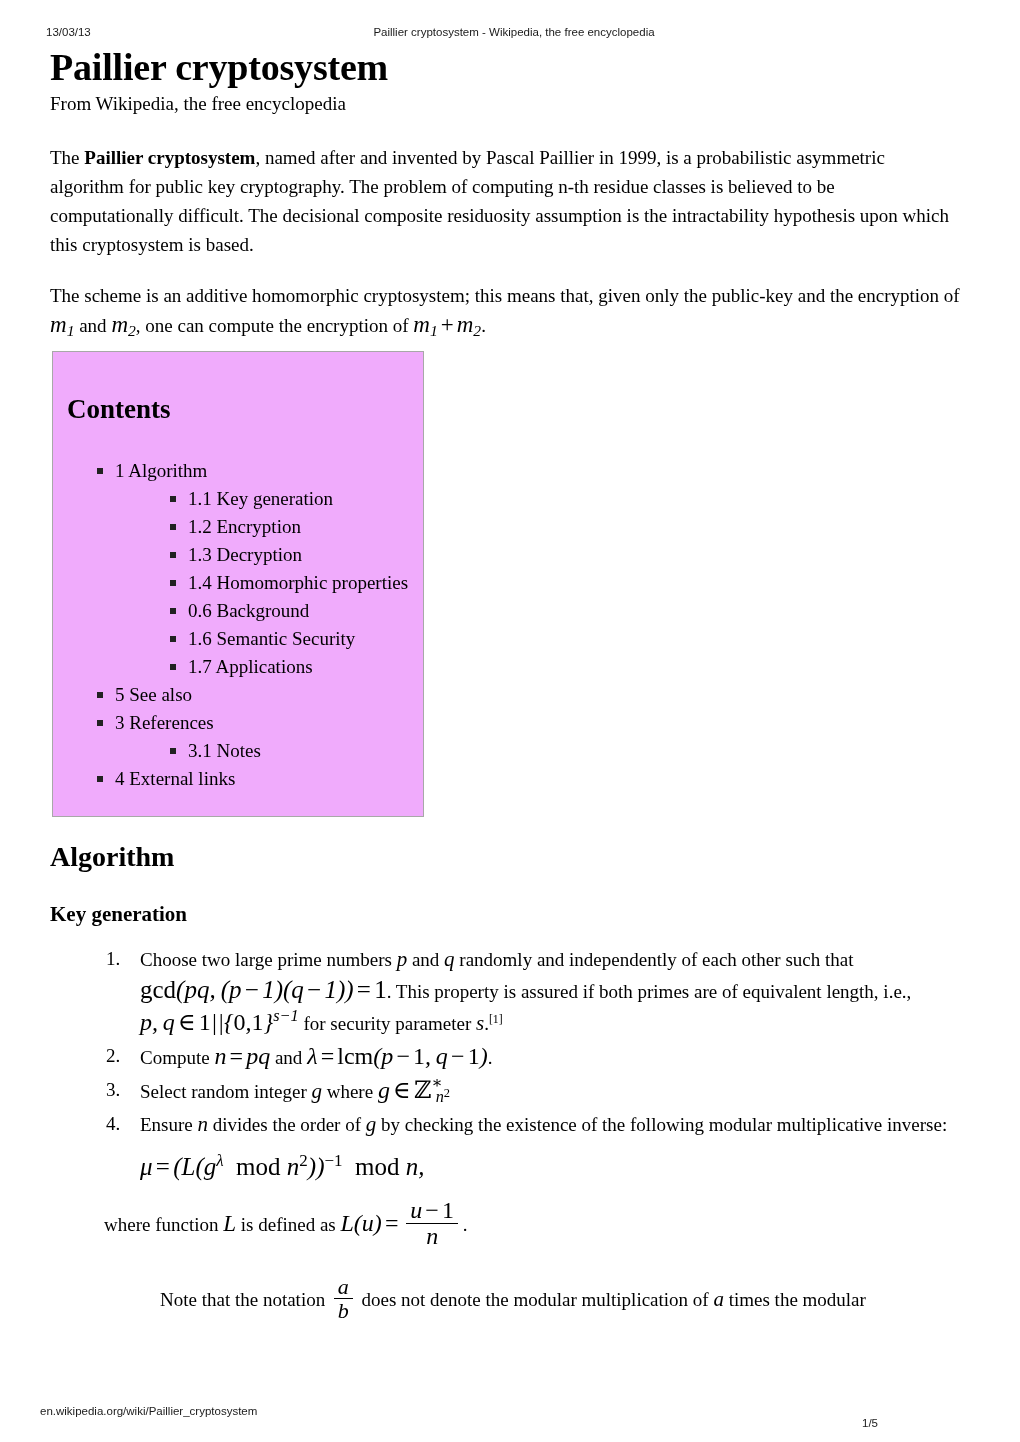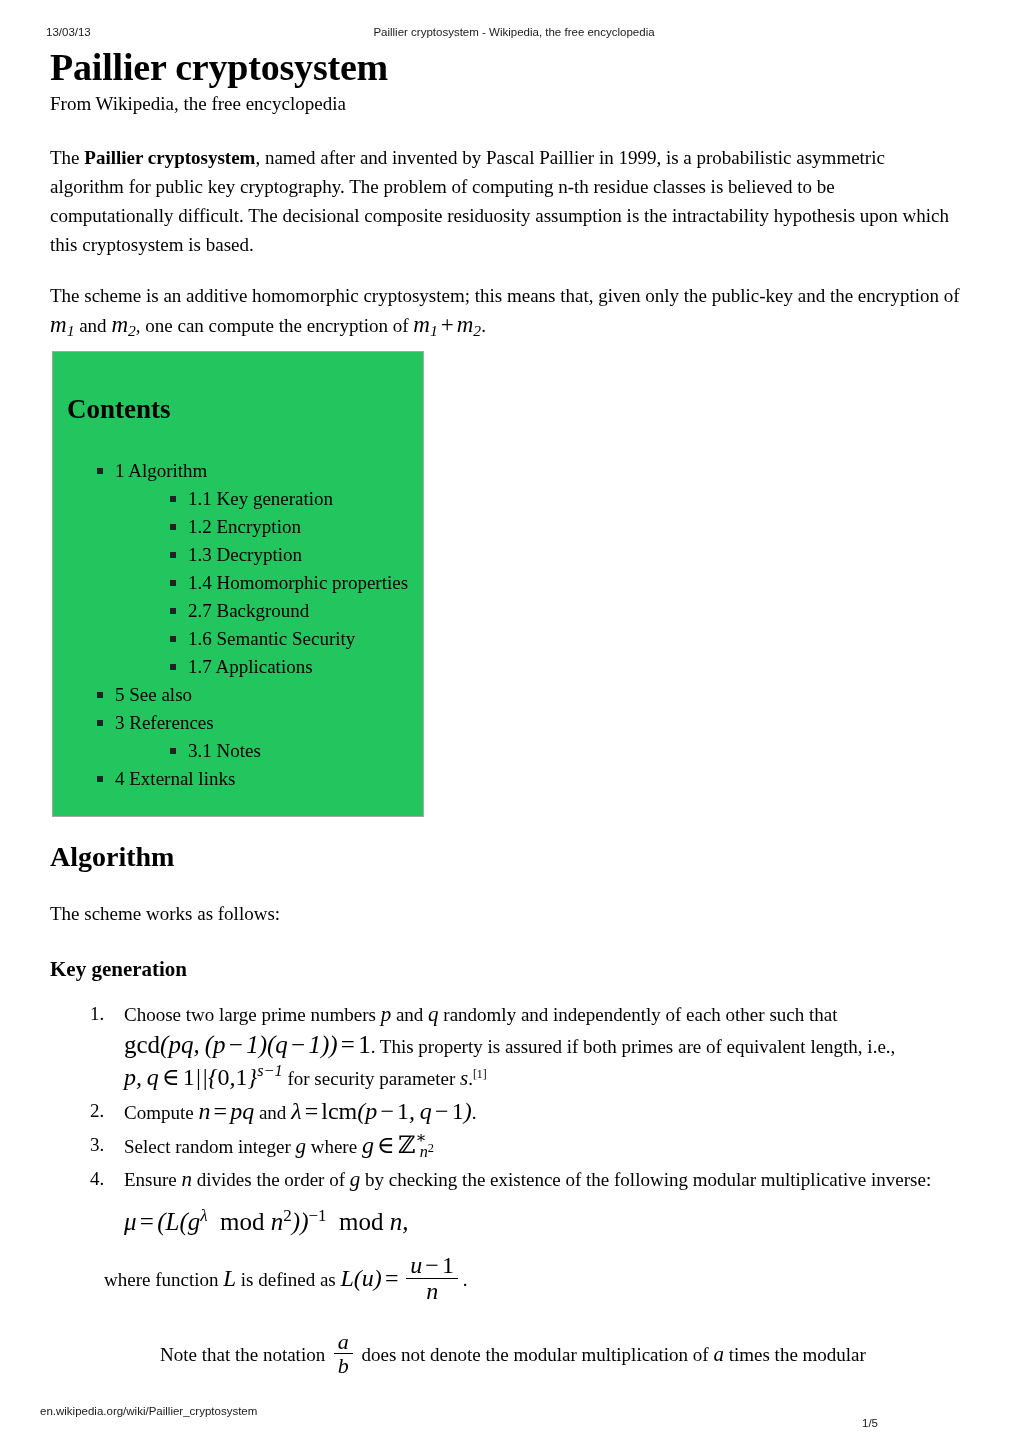--- a/index.html
+++ b/index.html
@@ -146,21 +146,21 @@
   }
 
   
   .toc-box {
     position: absolute;
     left: 52px;
     top: 351px;
     width: 372px;
     height: 466px;
     border: 1px solid #a8a8a8;
-    background: #22c55e;
+    background: #f0abfc;
     box-sizing: border-box;
   }
   .toc-title {
     font-size: 27px;
     font-weight: bold;
     margin: 42px 0 0 14px;
   }
   ul.toc-list, ul.toc-sub {
     list-style: none;
     margin: 0;
@@ -194,21 +194,21 @@
   }
   h3.sub-heading {
     font-size: 21px;
     font-weight: bold;
     margin: 30px 0 18px 0;
     line-height: 1.1;
   }
 
   
   ol.steps {
-    margin: 0;
+    margin: 16px;
     padding: 0 0 0 40px;
     list-style: none;
     counter-reset: stepcount;
   }
   ol.steps > li {
     position: relative;
     font-size: 19px;
     line-height: 30px;
     margin-bottom: 2px;
     padding-left: 34px;
@@ -258,41 +258,40 @@
   <div class="toc-title">Contents</div>
 
   <ul class="toc-list">
     <li>
       <span>1 Algorithm</span>
       <ul class="toc-sub">
         <li><span>1.1 Key generation</span></li>
         <li><span>1.2 Encryption</span></li>
         <li><span>1.3 Decryption</span></li>
         <li><span>1.4 Homomorphic properties</span></li>
-        <li><span>2.7 Background</span></li>
+        <li><span>0.6 Background</span></li>
         <li><span>1.6 Semantic Security</span></li>
         <li><span>1.7 Applications</span></li>
       </ul>
     </li>
     <li><span>5 See also</span></li>
     <li>
       <span>3 References</span>
       <ul class="toc-sub">
         <li><span>3.1 Notes</span></li>
       </ul>
     </li>
     <li><span>4 External links</span></li>
   </ul>
 </div>
 
 <div class="abs" style="left:50px; top:842px; width:925px;">
 
   <h2 class="section-heading">Algorithm</h2>
 
-  <p class="body-text" style="margin-bottom:0;">The scheme works as follows:</p>
 
   <h3 class="sub-heading">Key generation</h3>
 
   <ol class="steps">
 
     <li><span>Choose two large prime numbers</span> <span class="math math-inline-md">p</span> <span>and</span> <span class="math math-inline-md">q</span> <span>randomly and independently of each other such that</span>
       <span class="math" style="font-size:25px;"><span class="up">gcd</span>(<span>pq</span>, (<span>p</span><span class="op">−</span>1)(<span>q</span><span class="op">−</span>1))<span class="op">=</span><span class="up">1</span></span><span>. This property is assured if both primes are of equivalent length, i.e.,</span>
       <span class="math" style="font-size:24px;">p, q<span class="op">∈</span><span class="up">1</span>||{<span class="up">0</span>,<span class="up">1</span>}<sup>s−1</sup></span> <span>for security parameter</span> <span class="math math-inline-md">s</span><span>.</span><span class="refsup">[1]</span>
     </li>
 

